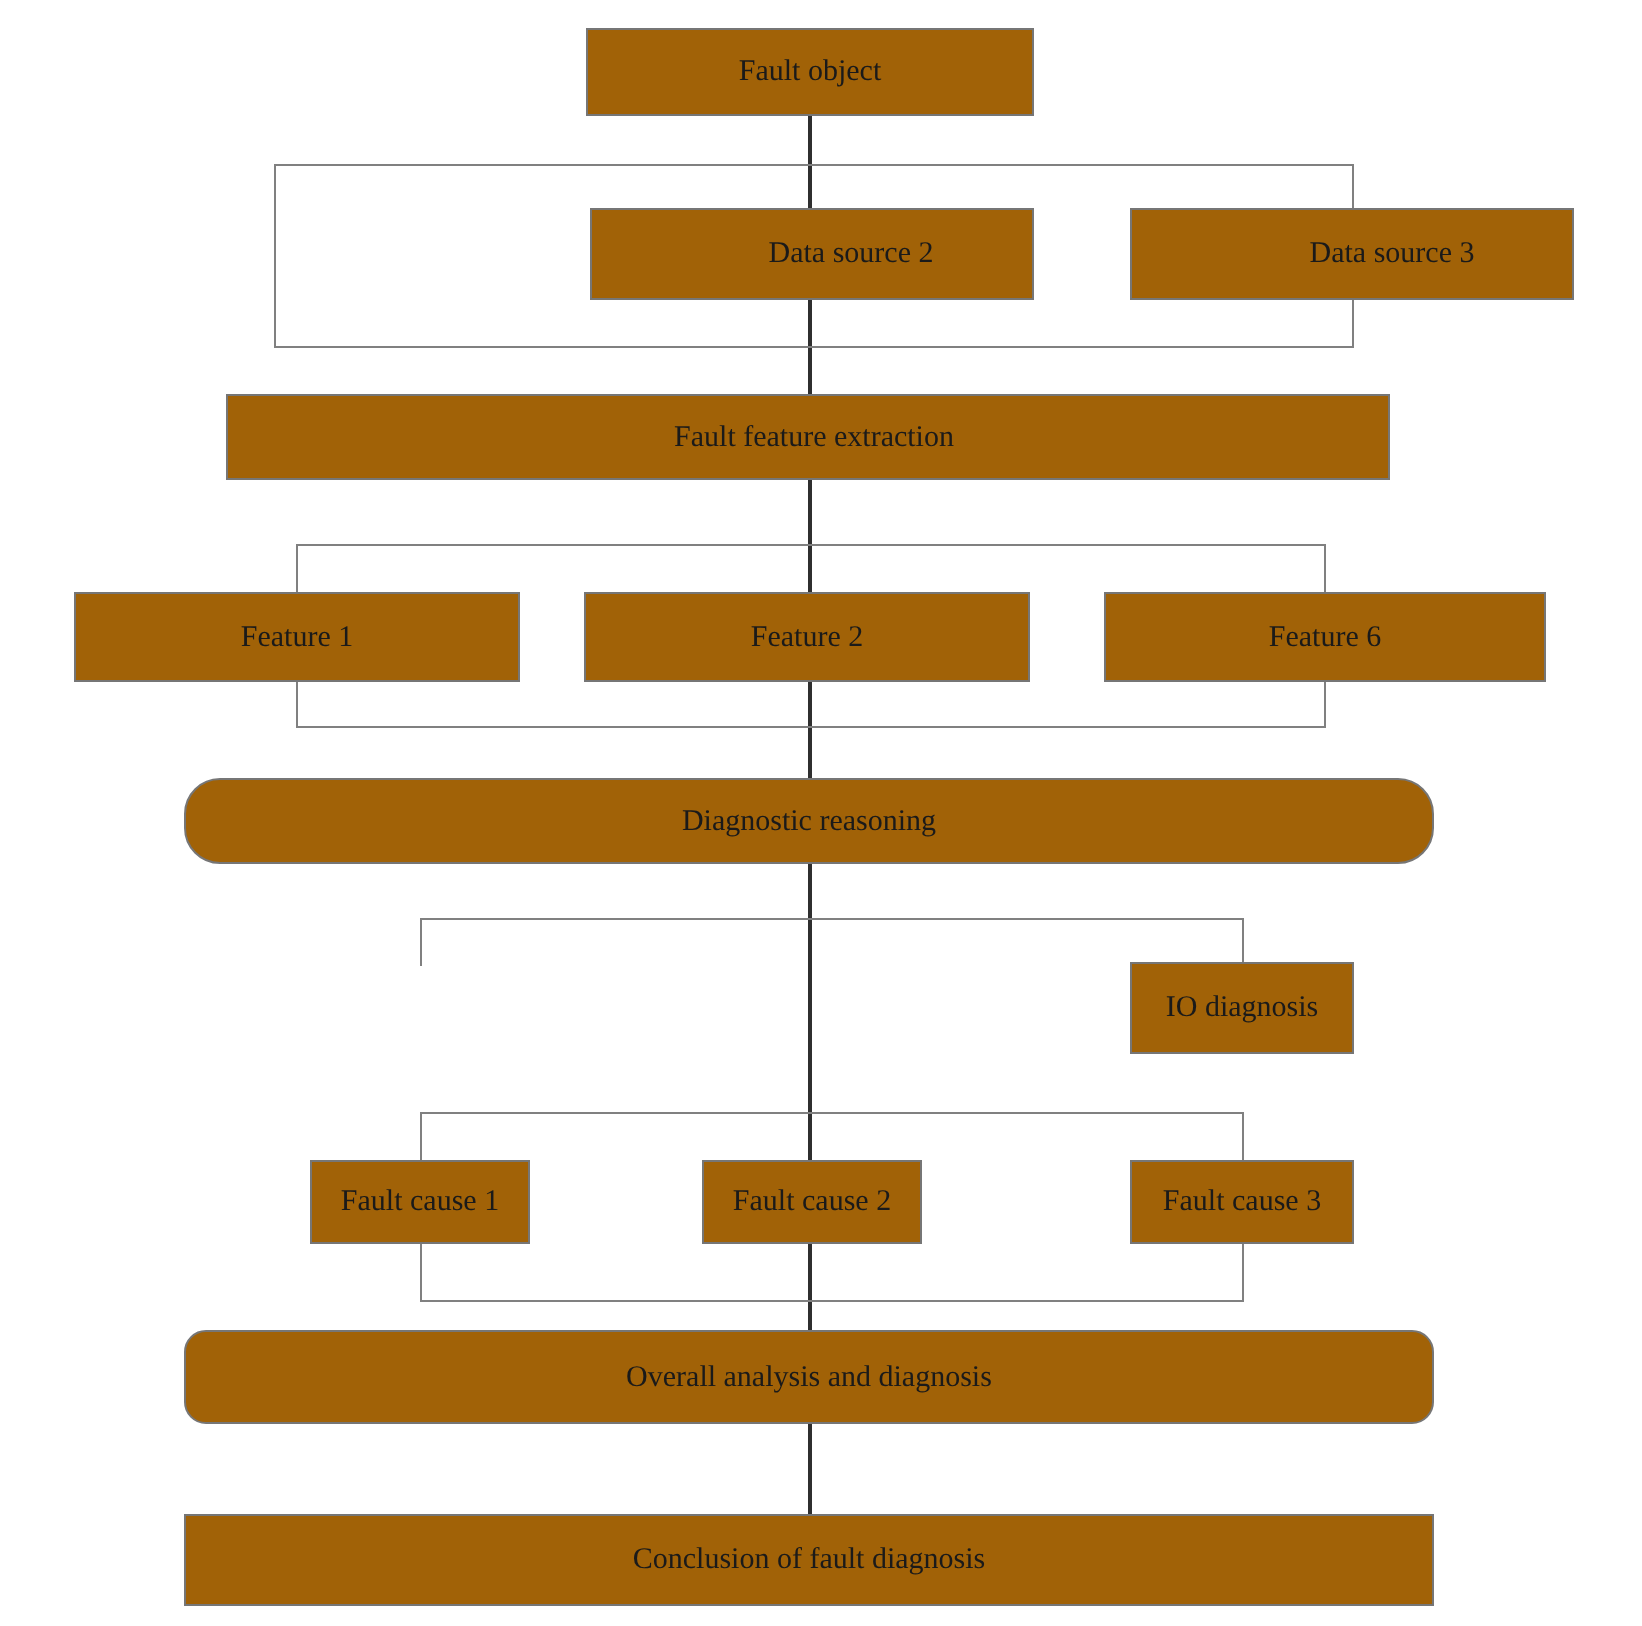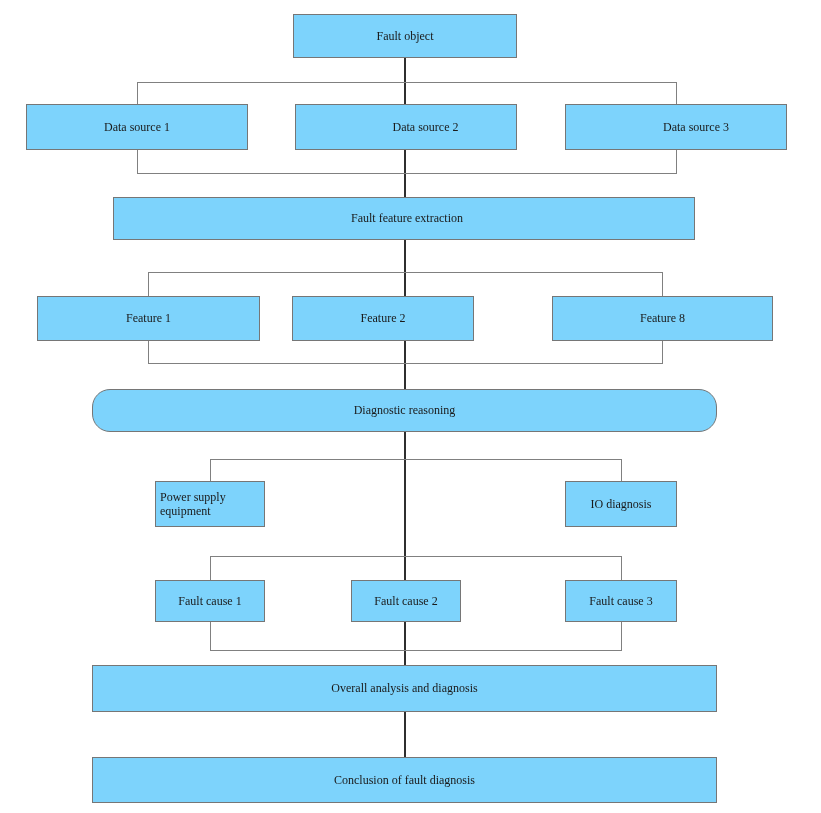--- a/index.html
+++ b/index.html
@@ -19,27 +19,27 @@
     position: absolute;
     background: var(--connector, #808080);
   }
   .spine {
     position: absolute;
     background: var(--spine, #2f2f2f);
   }
   .node {
     position: absolute;
     box-sizing: border-box;
-    background: #7dd3fc;
+    background: #a16207;
     border: 1.5px solid var(--box-border, #767676);
     display: flex;
     align-items: center;
     justify-content: center;
-    text-align: left;
-    font-size: 12px;
+    text-align: center;
+    font-size: 15px;
     line-height: 1.2;
     color: var(--text, #1a1a1a);
     padding: 2px 4px;
   }
 </style>
 </head>
 <body>
 
 <div id="stage" style="--bg: #ffffff; --box-border: #767676; --connector: #808080; --spine: #2f2f2f; --text: #1a1a1a;">
 
@@ -59,36 +59,34 @@
   <div class="line" style="left:210px; top:459px; width:1px; height:24px;"></div>
   <div class="line" style="left:621px; top:459px; width:1px; height:24px;"></div>
 
   <div class="line" style="left:210px; top:556px; width:412px; height:1px;"></div>
   <div class="line" style="left:210px; top:650px; width:412px; height:1px;"></div>
   <div class="line" style="left:210px; top:556px; width:1px; height:95px;"></div>
   <div class="line" style="left:621px; top:556px; width:1px; height:95px;"></div>
 
   <div class="node" style="left:293px; top:14px; width:224px; height:44px;">Fault object</div>
 
-  <div class="node" style="left:26px; top:104px; width:222px; height:46px;">Data source 1</div>
   <div class="node" style="left:295px; top:104px; width:222px; height:46px;padding-left:43px;">Data source 2</div>
   <div class="node" style="left:565px; top:104px; width:222px; height:46px;padding-left:44px;">Data source 3</div>
 
   <div class="node" style="left:113px; top:197px; width:582px; height:43px;padding-left:10px;">Fault feature extraction</div>
 
   <div class="node" style="left:37px; top:296px; width:223px; height:45px;">Feature 1</div>
-  <div class="node" style="left:292px; top:296px; width:182px; height:45px;">Feature 2</div>
-  <div class="node" style="left:552px; top:296px; width:221px; height:45px;">Feature 8</div>
+  <div class="node" style="left:292px; top:296px; width:223px; height:45px;">Feature 2</div>
+  <div class="node" style="left:552px; top:296px; width:221px; height:45px;">Feature 6</div>
 
   <div class="node" style="left:92px; top:389px; width:625px; height:43px;border-radius:18px;">Diagnostic reasoning</div>
 
-  <div class="node" style="left:155px; top:481px; width:110px; height:46px;">Power supply equipment</div>
   <div class="node" style="left:565px; top:481px; width:112px; height:46px;">IO diagnosis</div>
 
   <div class="node" style="left:155px; top:580px; width:110px; height:42px;">Fault cause 1</div>
   <div class="node" style="left:351px; top:580px; width:110px; height:42px;">Fault cause 2</div>
   <div class="node" style="left:565px; top:580px; width:112px; height:42px;">Fault cause 3</div>
 
-  <div class="node" style="left:92px; top:665px; width:625px; height:47px;">Overall analysis and diagnosis</div>
+  <div class="node" style="left:92px; top:665px; width:625px; height:47px;border-radius:11px;">Overall analysis and diagnosis</div>
 
   <div class="node" style="left:92px; top:757px; width:625px; height:46px;">Conclusion of fault diagnosis</div>
 
 </div>
 
 </body></html>

